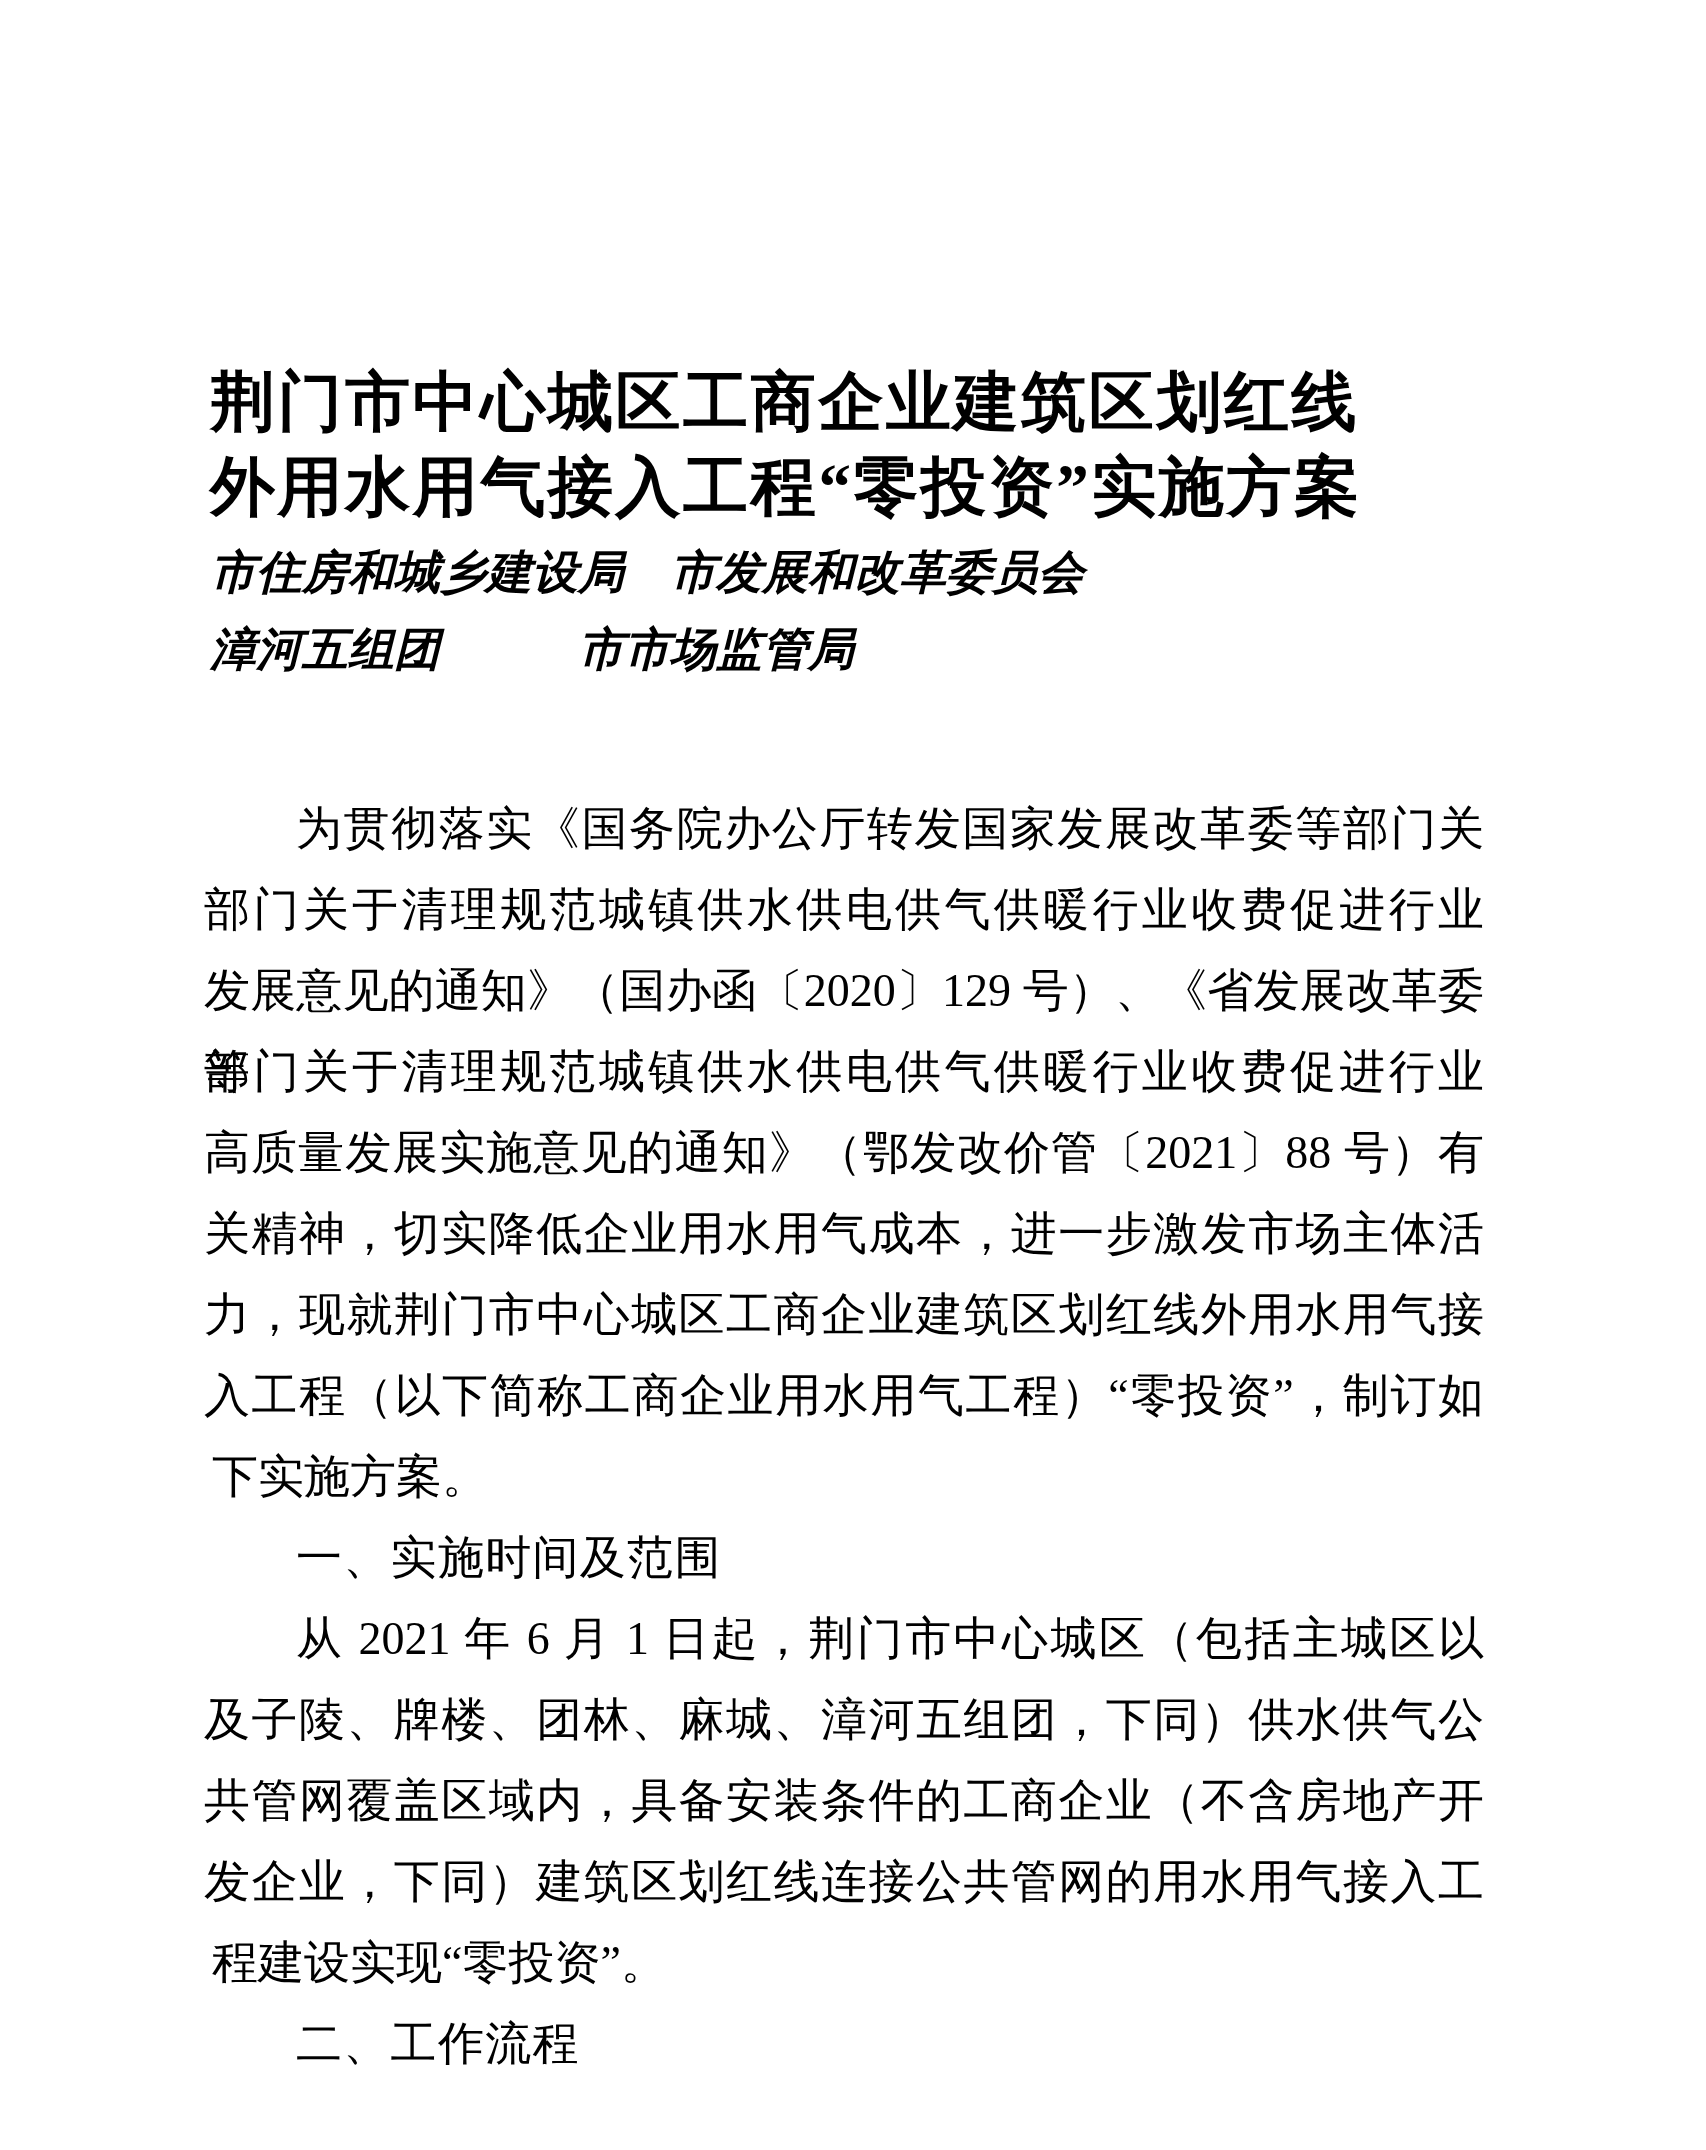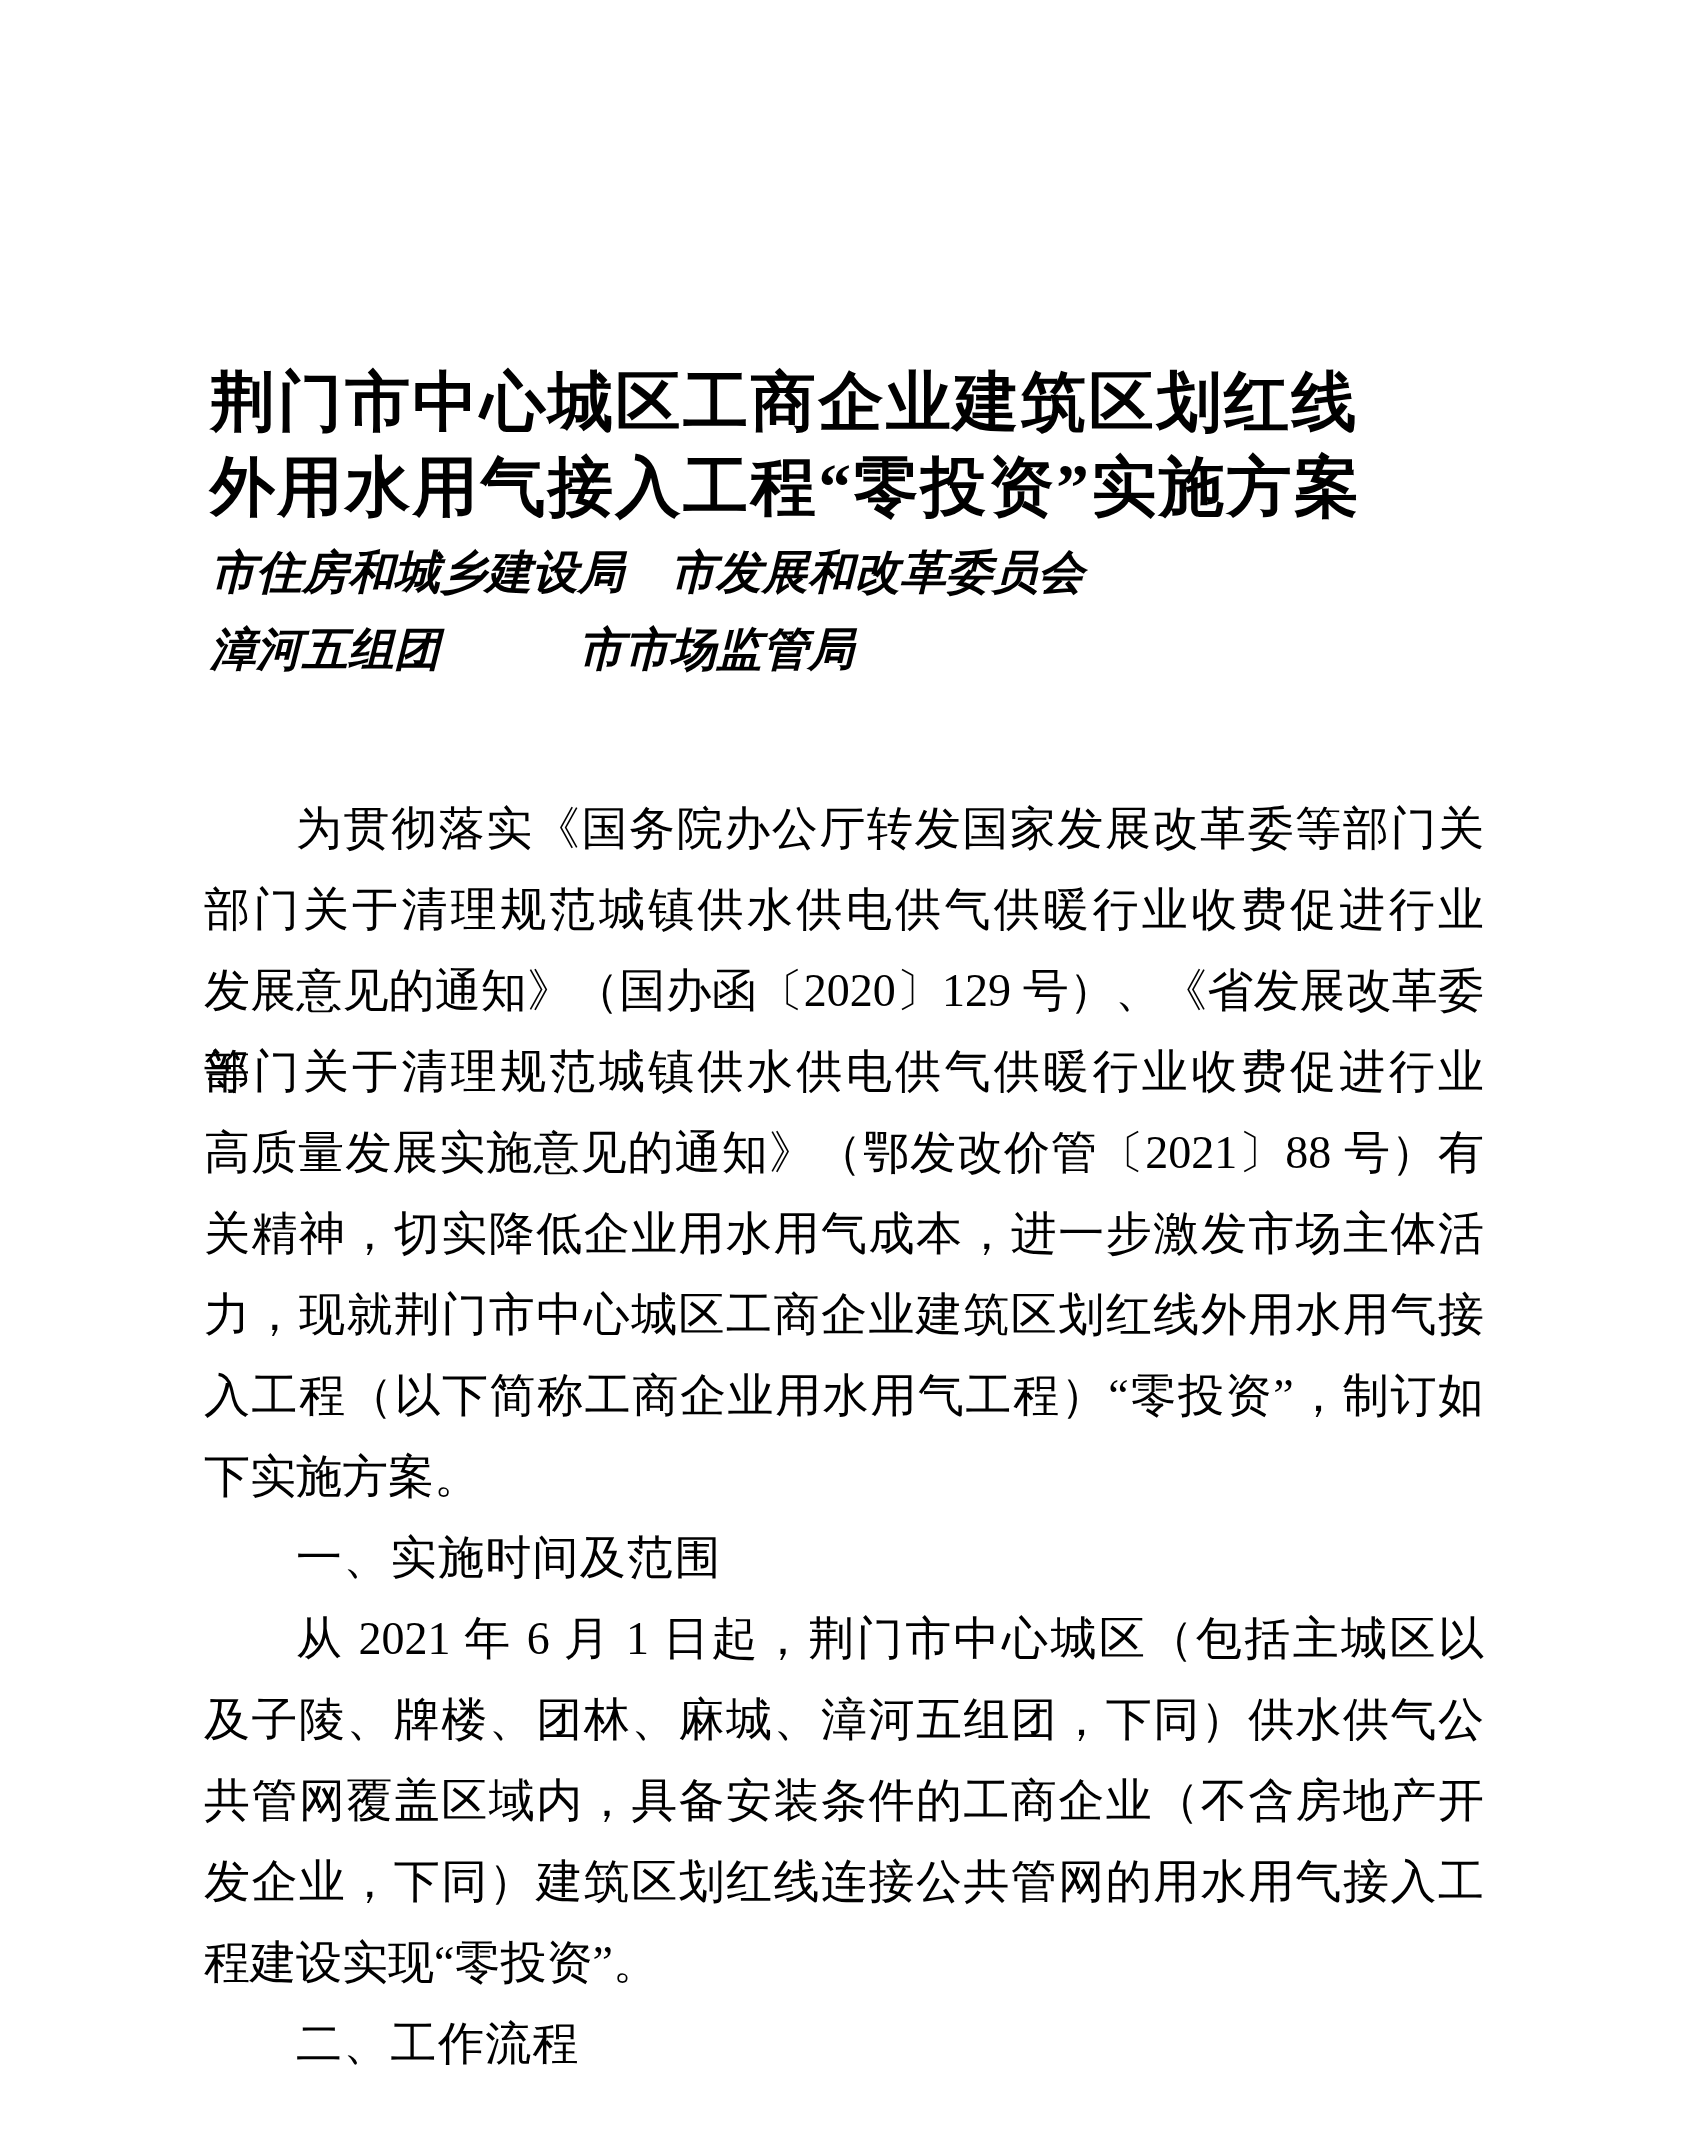--- a/index.html
+++ b/index.html
@@ -55,20 +55,21 @@
   }
   .bline {
     text-align: justify;
     text-align-last: justify;
     height: 81px;
     overflow: visible;
   }
   .bline.para-end {
     text-align: left;
     text-align-last: left;
+    margin-left: 8px;
   }
   .bline.indent {
     text-indent: 92px;
   }
   
   .heading {
     font-family: "Liberation Sans", sans-serif;
     font-style: normal;
     font-weight: normal;
     font-size: 46px;

